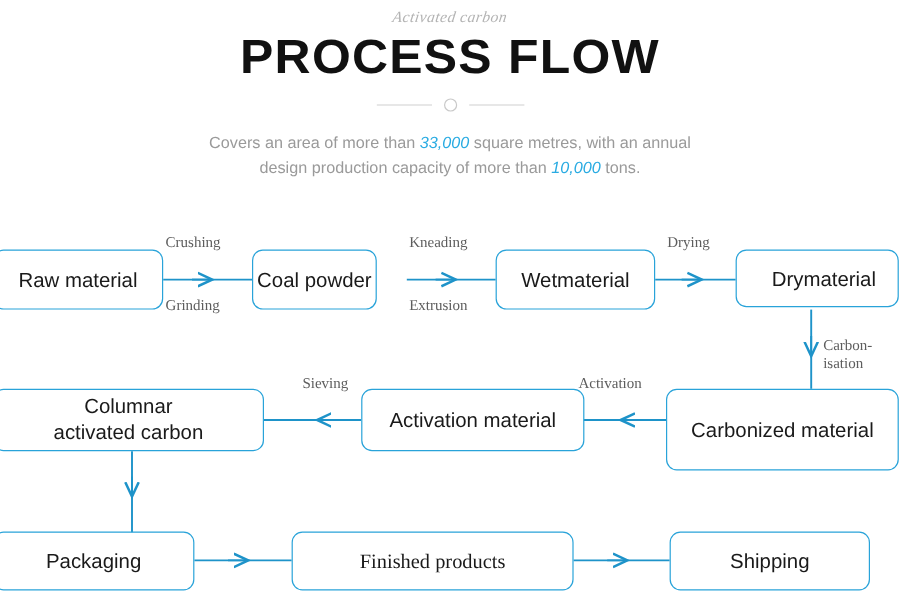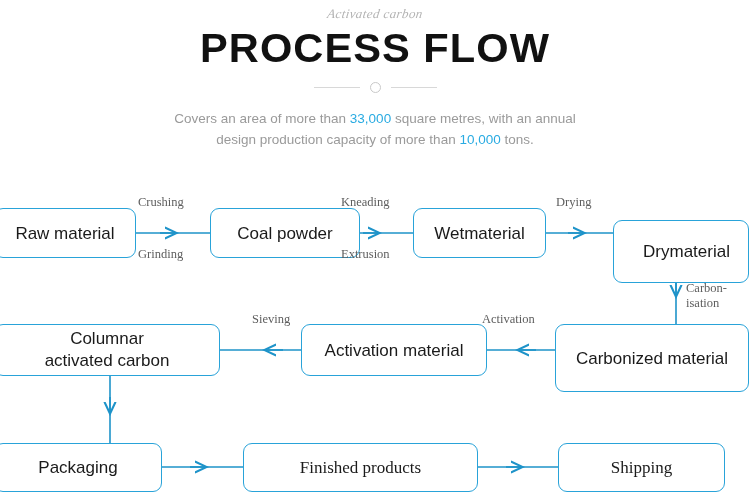--- a/index.html
+++ b/index.html
@@ -61,20 +61,21 @@
   }
   .subtitle {
     margin-top: 14px;
     font-size: 13.5px;
     line-height: 21px;
     color: #9a9a9a;
     text-align: center;
   }
   .subtitle .hl {
     color: #29abe2;
+    font-style: italic;
   }
 
   
   .flow {
     position: absolute;
     left: 0;
     top: 0;
     width: 750px;
     height: 504px;
   }
@@ -185,29 +186,29 @@
 
       <line x1="478" y1="467" x2="558" y2="467"></line>
       <line x1="506" y1="467" x2="522" y2="467" marker-end="url(#arrowR)"></line>
     </g>
   </svg>
 
   <div class="node" style="left:-6px; top:208px; width:142px; height:50px;">
     <span>Raw material</span>
   </div>
 
-  <div class="node" style="left:210px; top:208px; width:150px; height:50px;justify-content:center;">
+  <div class="node" style="left:210px; top:208px; width:104px; height:50px;justify-content:center;">
     <span>Coal powder</span>
   </div>
 
   <div class="node" style="left:413px; top:208px; width:133px; height:50px;">
     <span>Wetmaterial</span>
   </div>
 
-  <div class="node" style="left:613px; top:220px; width:136px; height:63px;padding-left:11px;">
+  <div class="node" style="left:613px; top:208px; width:136px; height:48px;padding-left:11px;">
     <span>Drymaterial</span>
   </div>
 
   <div class="node two-line" style="left:-6px; top:324px; width:226px; height:52px;">
     <span>
       <span>Columnar</span><br>
       <span>activated carbon</span>
     </span>
   </div>
 
@@ -220,21 +221,21 @@
   </div>
 
   <div class="node" style="left:-6px; top:443px; width:168px; height:49px;">
     <span>Packaging</span>
   </div>
 
   <div class="node" style="left:243px; top:443px; width:235px; height:49px;font-family:Liberation Serif, serif;">
     <span>Finished products</span>
   </div>
 
-  <div class="node" style="left:558px; top:443px; width:167px; height:49px;font-family:Liberation Serif, serif;">
+  <div class="node" style="left:558px; top:443px; width:167px; height:49px;">
     <span>Shipping</span>
   </div>
 
   <div class="edge-label" style="left:138px; top:195px;">Crushing</div>
   <div class="edge-label" style="left:138px; top:247px;">Grinding</div>
 
   <div class="edge-label" style="left:341px; top:195px;">Kneading</div>
   <div class="edge-label" style="left:341px; top:247px;">Extrusion</div>
 
   <div class="edge-label" style="left:556px; top:195px;">Drying</div>

